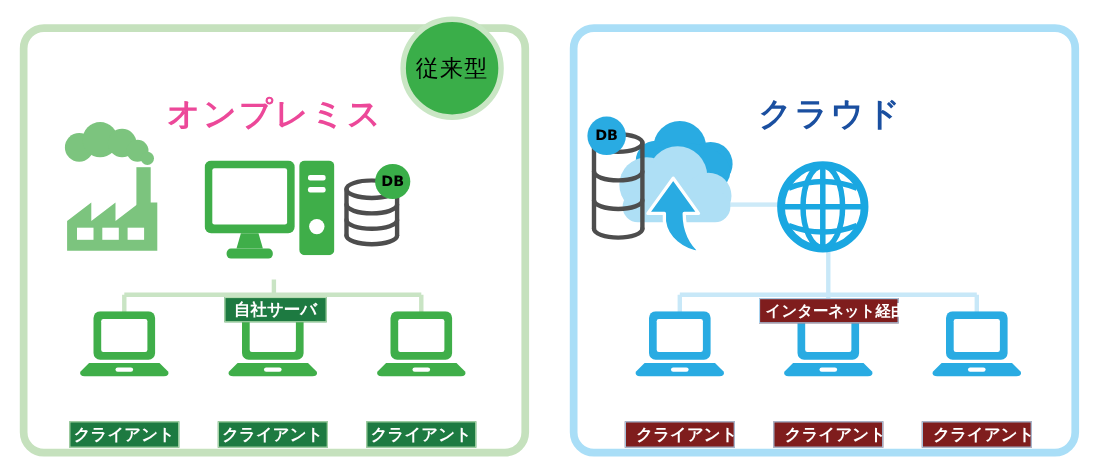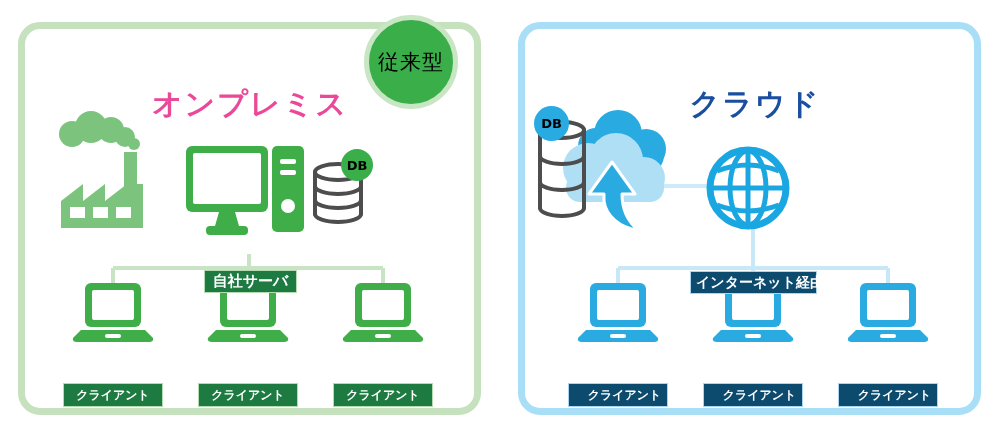--- a/index.html
+++ b/index.html
@@ -25,22 +25,22 @@
     position:absolute;top:84px;width:260px;text-align:center;
     font-size:30px;font-weight:bold;letter-spacing:2px;z-index:3;
   }
   .title.green{left:120px;color:#ec4899;text-align:center;}
   .title.blue{left:625px;color:#1a4fa0;}
   .tag{
     position:absolute;display:flex;align-items:center;justify-content:center;
     color:#ffffff;font-weight:bold;z-index:5;box-sizing:border-box;white-space:nowrap;margin-top:39px;
   }
   .tag.green{background:#1d7a41;border:1px solid #b5dcb0;}
-  .tag.blue{background:#0c4a6e;border:1px solid #aad4f0;padding-left:13px;}
-  .client-tag{width:100px;height:24px;top:344px;font-size:12px;}
+  .tag.blue{background:#7f1d1d;border:1px solid #aad4f0;padding-left:13px;}
+  .client-tag{width:100px;height:24px;top:344px;font-size:15px;}
   .server-tag{left:204px;top:231px;width:93px;height:23px;font-size:15px;}
   .net-tag{left:690px;top:232px;width:127px;height:23px;font-size:14px;}
   .db-badge{
     position:absolute;border-radius:50%;display:flex;align-items:center;justify-content:center;
     color:#000000;font-weight:bold;z-index:4;
   }
   .db-badge.green{left:341px;top:149px;width:32px;height:32px;background:#3aae49;font-size:13px;}
   .db-badge.blue{left:534px;top:106px;width:35px;height:35px;background:#29abe2;font-size:13px;}
   svg{position:absolute;display:block;}
   .laptop .frame,.laptop .base{fill:var(--c);}

